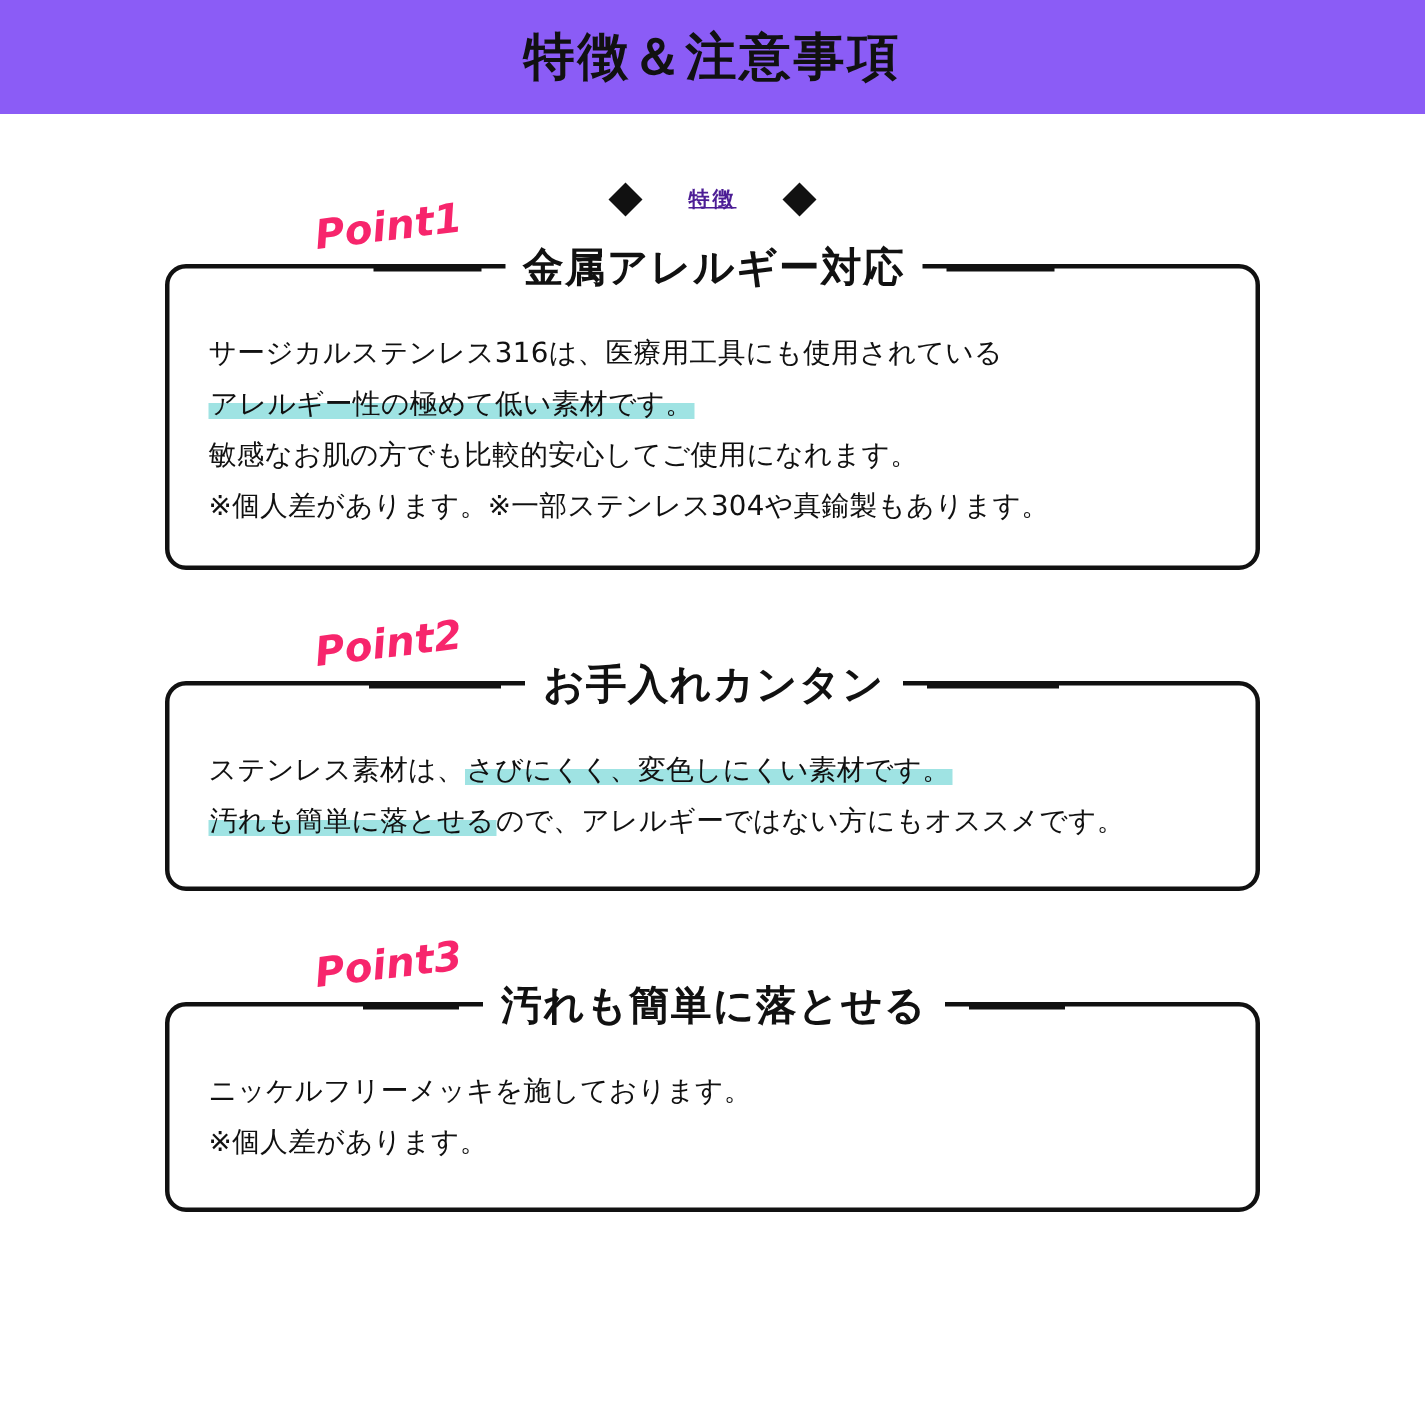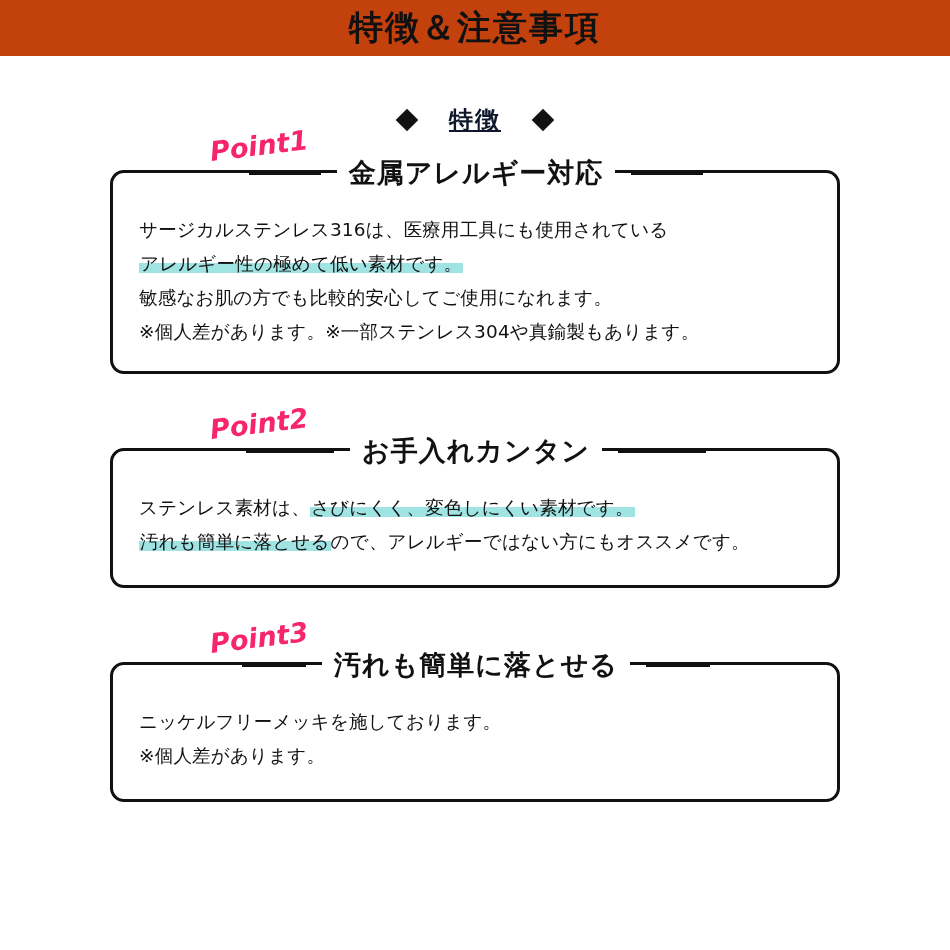--- a/index.html
+++ b/index.html
@@ -12,22 +12,22 @@
     background: #ffffff;
     font-family: "DejaVu Sans", "Liberation Sans", sans-serif;
     color: #1a1a1a;
     overflow: hidden;
     position: relative;
   }
 
   
   .header-band {
     width: 100%;
-    height: 56px;
-    background: #c2410c;
+    height: 76px;
+    background: #8b5cf6;
     display: flex;
     align-items: center;
     justify-content: center;
     box-sizing: border-box;
   }
   .header-title {
     font-size: 34px;
     font-weight: bold;
     letter-spacing: 2px;
     color: #111111;
@@ -42,24 +42,24 @@
     gap: 34px;
   }
   .diamond {
     width: 16px;
     height: 16px;
     background: #111111;
     transform: rotate(45deg);
     display: inline-block;
   }
   .section-heading-text {
-    font-size: 24px;
+    font-size: 14px;
     font-weight: bold;
     letter-spacing: 2px;
-    color: #0f172a;
+    color: #4c1d95;
     text-decoration: underline;
   }
 
   
   .points {
     margin-top: 34px;
     display: flex;
     flex-direction: column;
     gap: 74px;
   }

